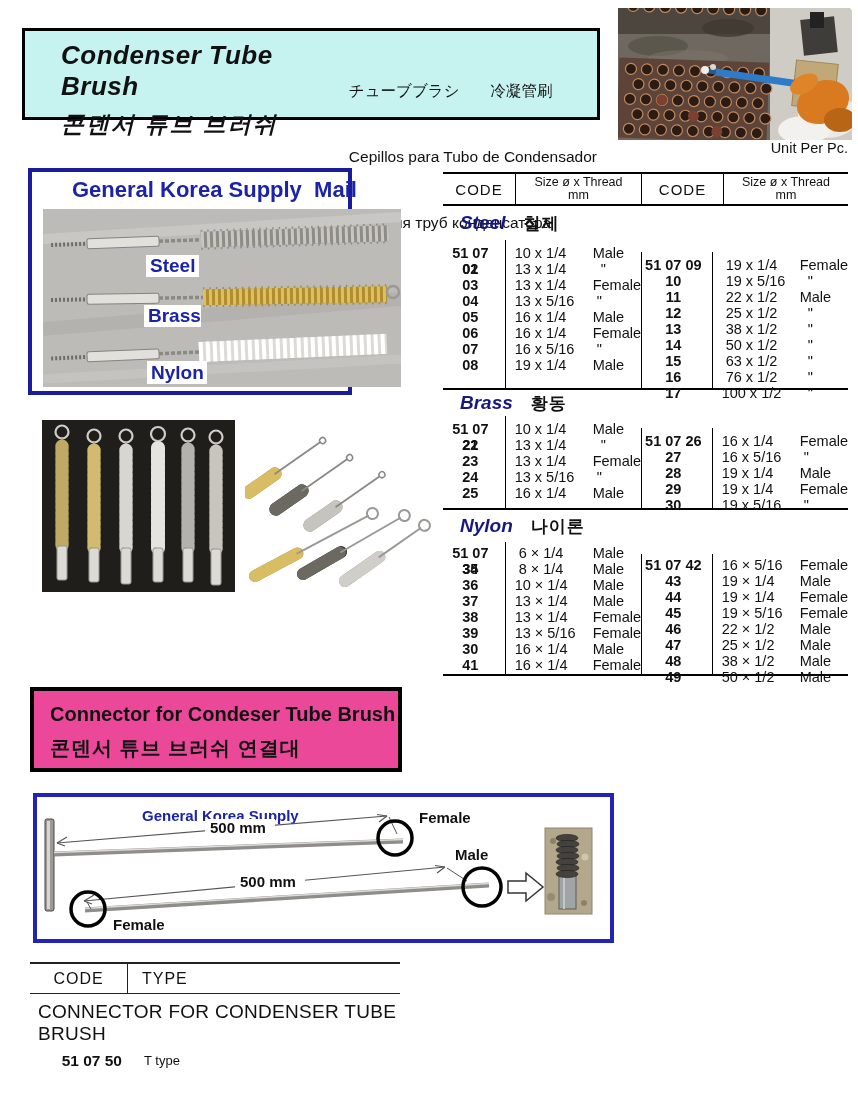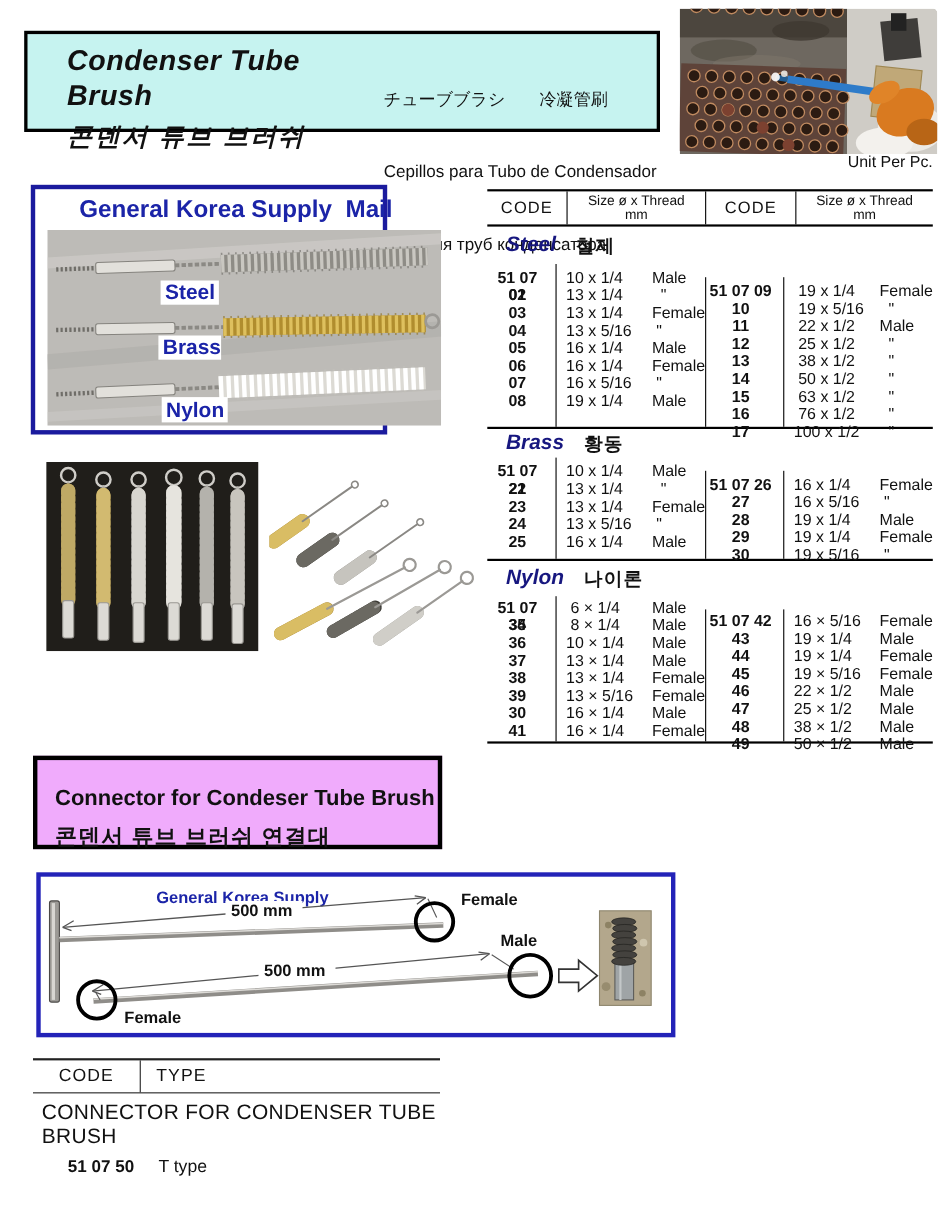--- a/index.html
+++ b/index.html
@@ -48,40 +48,40 @@
   .half-r .codes{width:80px;}
   .sizes{flex:1;border-left:1.5px solid #000;display:flex;flex-direction:column;
          padding:5px 0 0 9px;box-sizing:border-box;}
   .c-ent{height:16px;line-height:16px;text-align:center;padding-right:7px;font-weight:bold;}
   .s-ent{height:16px;line-height:16px;display:flex;}
   .sz{width:78px;white-space:pre;}
   .gn{white-space:pre;}
   .body-nylon .codes, .body-nylon .sizes{padding-top:3px;}
 
   
-  .conn-title-box{left:30px;top:687px;width:372px;height:85px;background:#f0abfc;
-                  border:4px solid #000;padding:24px 0 0 16px;}
+  .conn-title-box{left:30px;top:687px;width:372px;height:85px;background:#ec4899;
+                  border:4px solid #000;padding:12px 0 0 16px;}
   .conn-t1{font-size:20px;font-weight:bold;}
   .conn-t2{font-size:20px;font-weight:bold;margin-top:9px;letter-spacing:1px;}
 
   
   .diagram-box{left:33px;top:793px;width:581px;height:150px;border:4px solid #2323b8;background:#fff;text-decoration:underline;}
 
   
   .conn-table{left:30px;top:962px;width:370px;}
   .ct-header{display:flex;align-items:center;border-top:2px solid #222;
              border-bottom:1.5px solid #222;height:29px;}
   .ct-h-code{width:98px;text-align:center;font-size:16px;letter-spacing:1px;
              border-right:1.5px solid #222;align-self:stretch;display:flex;
              align-items:center;justify-content:center;box-sizing:border-box;}
   .ct-h-type{padding-left:14px;font-size:16px;letter-spacing:1px;}
   .ct-span{padding:7px 0 4px 8px;font-size:19px;letter-spacing:.3px;}
   .ct-row{display:flex;height:24px;line-height:24px;}
   .ct-code{width:92px;text-align:right;font-weight:bold;font-size:15.5px;}
-  .ct-type{margin-left:22px;font-size:16px;}
+  .ct-type{margin-left:22px;font-size:13px;}
 
   svg text{font-family:"Liberation Sans", sans-serif;}
 </style>
 </head>
 <body>
 
 <div class="page">
 
   <div class="abs title-box">
     <div class="title-left">

